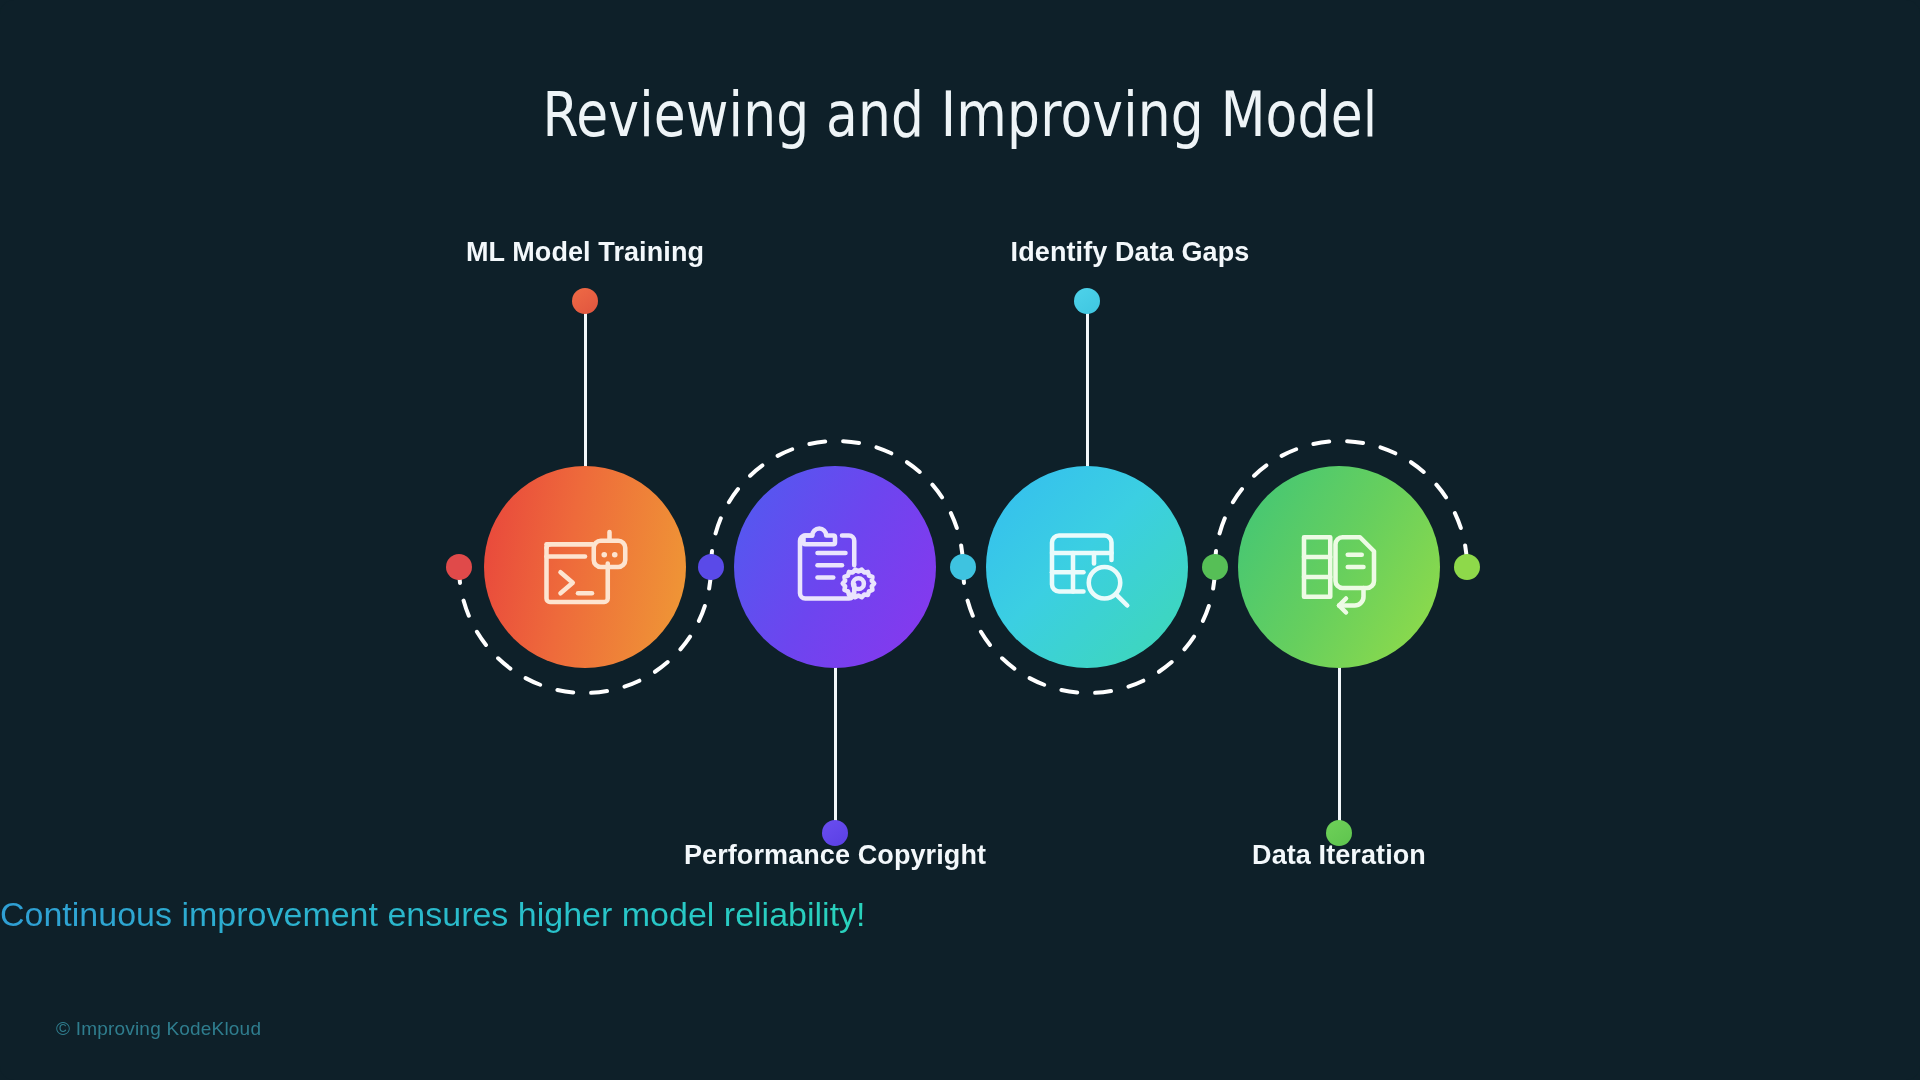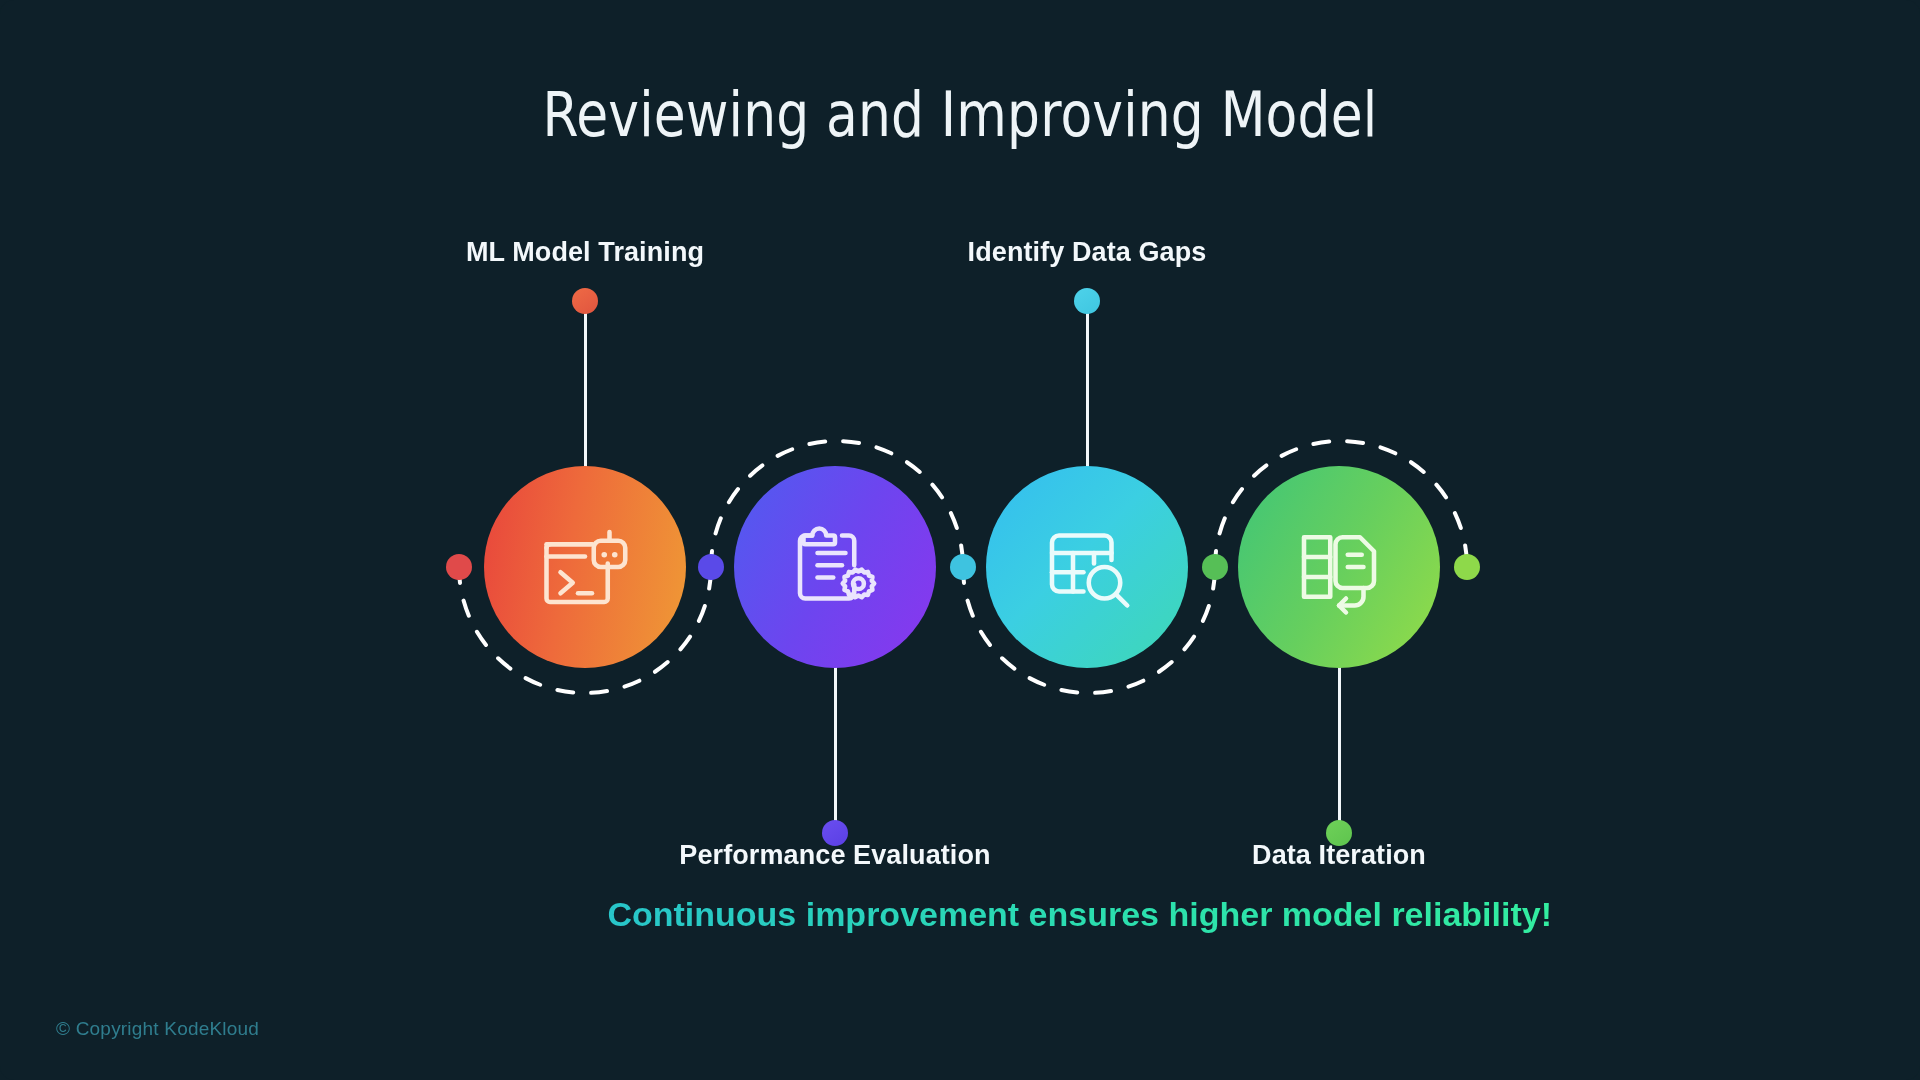--- a/index.html
+++ b/index.html
@@ -56,22 +56,22 @@
   .lbl {
     position:absolute; white-space:nowrap;
     font-size:27px; font-weight:700; color:#f3f8fb;
     letter-spacing:.1px;
     transform:translateX(-50%);
     text-align:center;
   }
 
   
   #tagline {
-    position:absolute; left:0; top:895px; width:1552px; text-align:right;
-    font-size:34px; font-weight:700; white-space:nowrap;
+    position:absolute; left:0; top:895px; width:1552px; text-align:left;
+    font-size:34px; font-weight:400; white-space:nowrap;
     background:linear-gradient(90deg,#2f9fd4 0%,#28c6c9 40%,#2bdfae 72%,#33eda0 100%);
     -webkit-background-clip:text; background-clip:text;
     -webkit-text-fill-color:transparent; color:transparent;
   }
 
   
   #copyright {
     position:absolute; left:56px; top:1018px;
     font-size:19px; color:#2f7d8e; letter-spacing:.2px; white-space:nowrap;
   }
@@ -125,38 +125,38 @@
         <path d="M36 14h4a3 3 0 0 1 3 3v14"></path>
         <path d="M43 42v5a3 3 0 0 1-3 3H15a3 3 0 0 1-3-3V17a3 3 0 0 1 3-3h4"></path>
         <path d="M19 14a4 4 0 0 1 8 0h4a1 1 0 0 1 1 1v3a1 1 0 0 1-1 1H15a1 1 0 0 1-1-1v-3a1 1 0 0 1 1-1z"></path>
         <path d="M22 24h16"></path>
         <path d="M22 31h14"></path>
         <path d="M22 38h9"></path>
         <path d="M43.5 33.5l1.9 1 1.9-1 1.4 1.6 2.1-.3.6 2.1 2 .8-.4 2.1 1.4 1.6-1.4 1.6.4 2.1-2 .8-.6 2.1-2.1-.3-1.4 1.6-1.9-1-1.9 1-1.4-1.6-2.1.3-.6-2.1-2-.8.4-2.1-1.4-1.6 1.4-1.6-.4-2.1 2-.8.6-2.1 2.1.3z"></path>
         <circle cx="45.4" cy="41.5" r="3.1"></circle>
       </svg>
     </div>
-    <div class="lbl" style="top:273px;">Performance Evaluation</div>
+    <div class="lbl" style="top:273px;">Performance Copyright</div>
   </div>
 
   <div class="node" style="left:1087px; top:567px;">
     <div class="stem up" style="top:-266px; height:170px;"></div>
     <div class="tipdot d-cyan" style="top:-279px;"></div>
     <div class="circle c3">
       <svg viewBox="0 0 64 64" fill="none" stroke="#eafbfb" stroke-width="2.6" stroke-linecap="round" stroke-linejoin="round">
         <path d="M46 28V18a4 4 0 0 0-4-4H16a4 4 0 0 0-4 4v24a4 4 0 0 0 4 4h14"></path>
         <path d="M12 24h34"></path>
         <path d="M12 35h18"></path>
         <path d="M24 24v22"></path>
         <path d="M36 24v6"></path>
         <circle cx="42" cy="41" r="9"></circle>
         <path d="M48.6 47.6L55 54"></path>
       </svg>
     </div>
-    <div class="lbl" style="top:-330px;">Identify Data Gaps</div>
+    <div class="lbl" style="top:-330px;margin-left:43px;">Identify Data Gaps</div>
   </div>
 
   <div class="node" style="left:1339px; top:567px;">
     <div class="stem down" style="top:96px; height:170px;"></div>
     <div class="tipdot d-green" style="top:253px;"></div>
     <div class="circle c4">
       <svg viewBox="0 0 64 64" fill="none" stroke="#edfbe4" stroke-width="2.6" stroke-linecap="round" stroke-linejoin="round">
         <rect x="12" y="15" width="15" height="34"></rect>
         <path d="M12 26.3h15"></path>
         <path d="M12 37.7h15"></path>
@@ -165,15 +165,15 @@
         <path d="M37 32h9"></path>
         <path d="M46 44v5a5 5 0 0 1-5 5H32"></path>
         <path d="M36 50l-4 4 4 4"></path>
       </svg>
     </div>
     <div class="lbl" style="top:273px;">Data Iteration</div>
   </div>
 
   <div id="tagline">Continuous improvement ensures higher model reliability!</div>
 
-  <div id="copyright">© Copyright KodeKloud</div>
+  <div id="copyright">© Improving KodeKloud</div>
 
 </div>
 
 </body></html>

